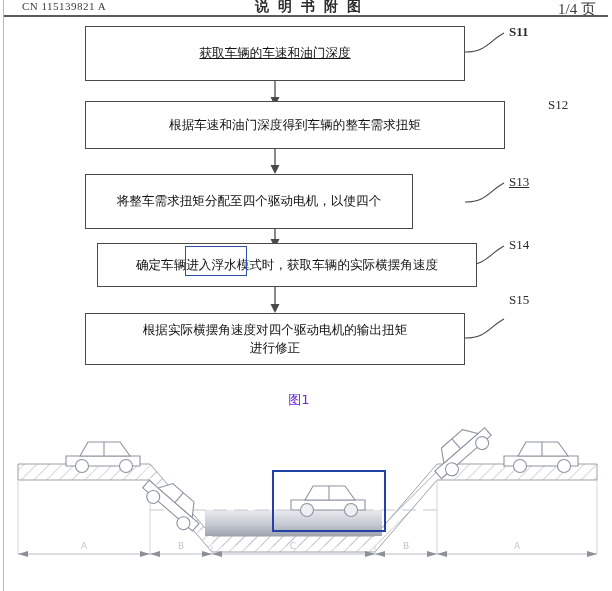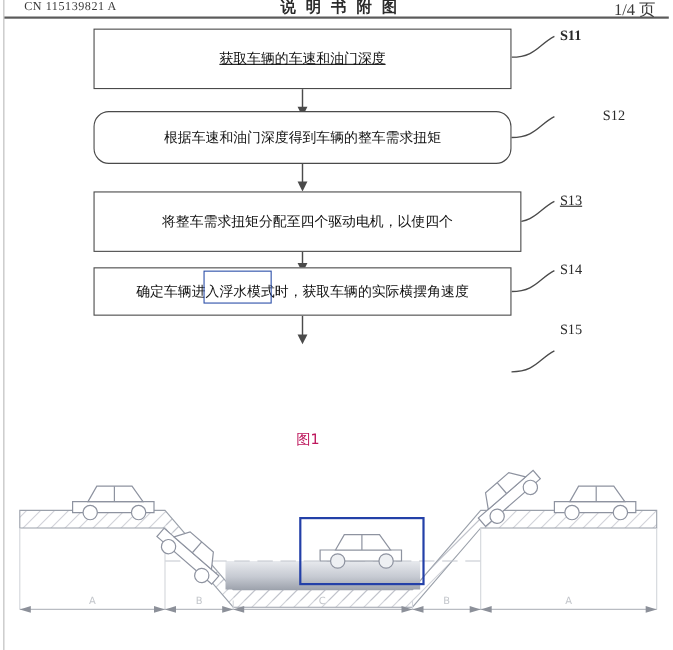--- a/index.html
+++ b/index.html
@@ -69,21 +69,21 @@
   }
   .highlight-inline{
     position:absolute;
     border:1.3px solid #2c4fa8;
     background:transparent;
     pointer-events:none;
   }
   .figcap{
     position:absolute;width:560px;text-align:center;
     font-family:"DejaVu Sans","Liberation Sans",sans-serif;
-    font-size:13px;color:#be185d;
+    font-size:13px;color:#6d28d9;margin-left:19px;
   }
 
   
   .illus{position:absolute;left:0;top:424px;width:612px;height:167px;}
   .blue-roi{
     position:absolute;border:2px solid #2340a8;background:transparent;
     pointer-events:none;
   }
 </style>
 </head>
@@ -126,42 +126,48 @@
       </g>
     </svg>
 
     <div class="fbox" style="left:85px;top:26px;width:380px;height:55px;text-decoration:underline;">
       <div>
         <span class="ln">获取车辆的车速和油门深度</span>
       </div>
     </div>
     <div class="steplabel" style="left:509px;top:24px;font-weight:bold;">S11</div>
 
-    <div class="fbox" style="left:85px;top:101px;width:380px;height:48px;border-radius:14px;">
+    <div class="fbox" style="left:85px;top:101px;width:420px;height:48px;">
       <div>
         <span class="ln">根据车速和油门深度得到车辆的整车需求扭矩</span>
       </div>
     </div>
     <div class="steplabel" style="left:509px;top:97px;margin-left:39px;">S12</div>
 
-    <div class="fbox" style="left:85px;top:174px;width:389px;height:55px;">
+    <div class="fbox" style="left:85px;top:174px;width:328px;height:55px;">
       <div>
         <span class="ln">将整车需求扭矩分配至四个驱动电机，以使四个</span>
       </div>
     </div>
     <div class="steplabel" style="left:509px;top:174px;text-decoration:underline;">S13</div>
 
-    <div class="fbox" style="left:85px;top:243px;width:380px;height:44px;">
+    <div class="fbox" style="left:97px;top:243px;width:380px;height:44px;">
       <div>
         <span class="ln">确定车辆进入浮水模式时，获取车辆的实际横摆角速度</span>
       </div>
     </div>
     <div class="highlight-inline" style="left:185px;top:246px;width:60px;height:28px;"></div>
     <div class="steplabel" style="left:509px;top:237px;">S14</div>
 
+    <div class="fbox" style="left:85px;top:313px;width:380px;height:52px;">
+      <div>
+        <span class="ln">根据实际横摆角速度对四个驱动电机的输出扭矩</span>
+        <span class="ln">进行修正</span>
+      </div>
+    </div>
     <div class="steplabel" style="left:509px;top:292px;">S15</div>
 
     <div class="figcap" style="top:391px;">图1</div>
   </div>
 
   <div class="illus">
     <svg width="612" height="167" style="position:absolute;left:0;top:0;">
       <defs>
         <pattern id="hatch" width="9" height="9" patternTransform="rotate(45)" patternUnits="userSpaceOnUse">
           <line x1="0" y1="0" x2="0" y2="9" stroke="#b0b4bd" stroke-width="1.1"></line>

